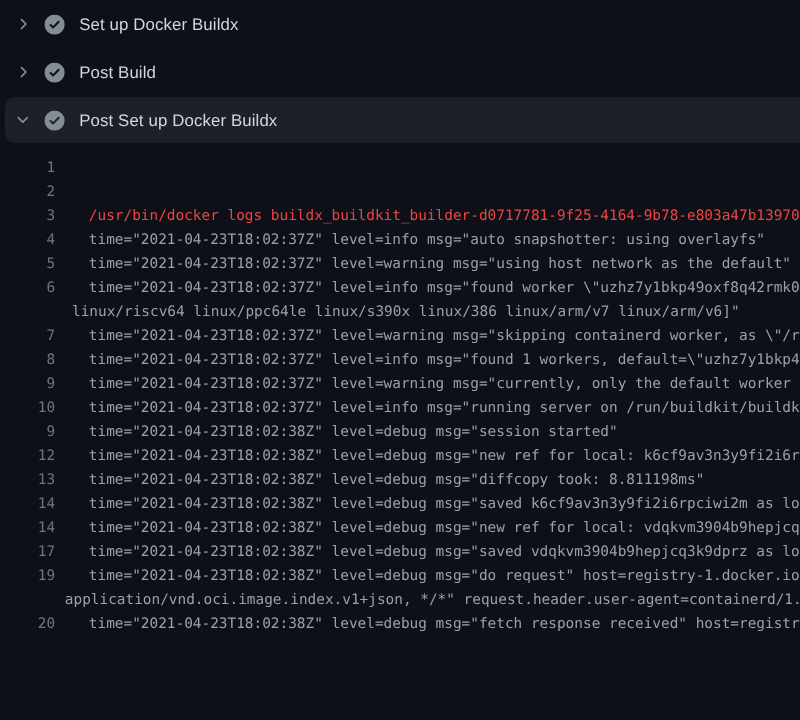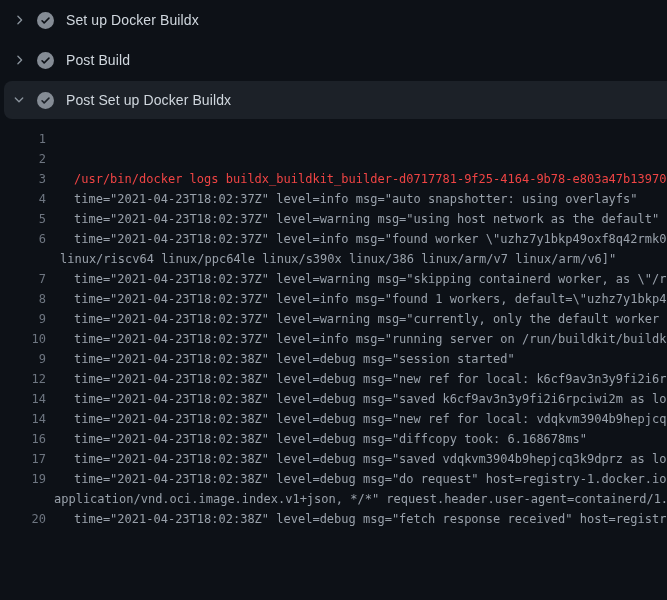--- a/index.html
+++ b/index.html
@@ -142,21 +142,21 @@
       <div class="lrow"><a class="ln">4</a><span class="ltext ind2">time="2021-04-23T18:02:37Z" level=info msg="auto snapshotter: using overlayfs"</span></div>
       <div class="lrow"><a class="ln">5</a><span class="ltext ind2">time="2021-04-23T18:02:37Z" level=warning msg="using host network as the default"</span></div>
       <div class="lrow"><a class="ln">6</a><span class="ltext ind2">time="2021-04-23T18:02:37Z" level=info msg="found worker \"uzhz7y1bkp49oxf8q42rmk0xj</span></div>
       <div class="lrow"><a class="ln"></a><span class="ltext ind1">linux/riscv64 linux/ppc64le linux/s390x linux/386 linux/arm/v7 linux/arm/v6]"</span></div>
       <div class="lrow"><a class="ln">7</a><span class="ltext ind2">time="2021-04-23T18:02:37Z" level=warning msg="skipping containerd worker, as \"/run</span></div>
       <div class="lrow"><a class="ln">8</a><span class="ltext ind2">time="2021-04-23T18:02:37Z" level=info msg="found 1 workers, default=\"uzhz7y1bkp49o</span></div>
       <div class="lrow"><a class="ln">9</a><span class="ltext ind2">time="2021-04-23T18:02:37Z" level=warning msg="currently, only the default worker ca</span></div>
       <div class="lrow"><a class="ln">10</a><span class="ltext ind2">time="2021-04-23T18:02:37Z" level=info msg="running server on /run/buildkit/buildkit</span></div>
       <div class="lrow"><a class="ln">9</a><span class="ltext ind2">time="2021-04-23T18:02:38Z" level=debug msg="session started"</span></div>
       <div class="lrow"><a class="ln">12</a><span class="ltext ind2">time="2021-04-23T18:02:38Z" level=debug msg="new ref for local: k6cf9av3n3y9fi2i6rpc</span></div>
+      <div class="lrow"><a class="ln">13</a><span class="ltext ind2">time="2021-04-23T18:02:38Z" level=debug msg="diffcopy took: 8.811198ms"</span></div>
       <div class="lrow"><a class="ln">14</a><span class="ltext ind2">time="2021-04-23T18:02:38Z" level=debug msg="saved k6cf9av3n3y9fi2i6rpciwi2m as loca</span></div>
       <div class="lrow"><a class="ln">14</a><span class="ltext ind2">time="2021-04-23T18:02:38Z" level=debug msg="new ref for local: vdqkvm3904b9hepjcq3k</span></div>
-      <div class="lrow"><a class="ln">16</a><span class="ltext ind2">time="2021-04-23T18:02:38Z" level=debug msg="diffcopy took: 6.168678ms"</span></div>
       <div class="lrow"><a class="ln">17</a><span class="ltext ind2">time="2021-04-23T18:02:38Z" level=debug msg="saved vdqkvm3904b9hepjcq3k9dprz as loca</span></div>
       <div class="lrow"><a class="ln">19</a><span class="ltext ind2">time="2021-04-23T18:02:38Z" level=debug msg="do request" host=registry-1.docker.io r</span></div>
       <div class="lrow"><a class="ln"></a><span class="ltext ind0">application/vnd.oci.image.index.v1+json, */*" request.header.user-agent=containerd/1.4</span></div>
       <div class="lrow"><a class="ln">20</a><span class="ltext ind2">time="2021-04-23T18:02:38Z" level=debug msg="fetch response received" host=registry-</span></div>
     </div>
 </div>
 
 </body></html>

